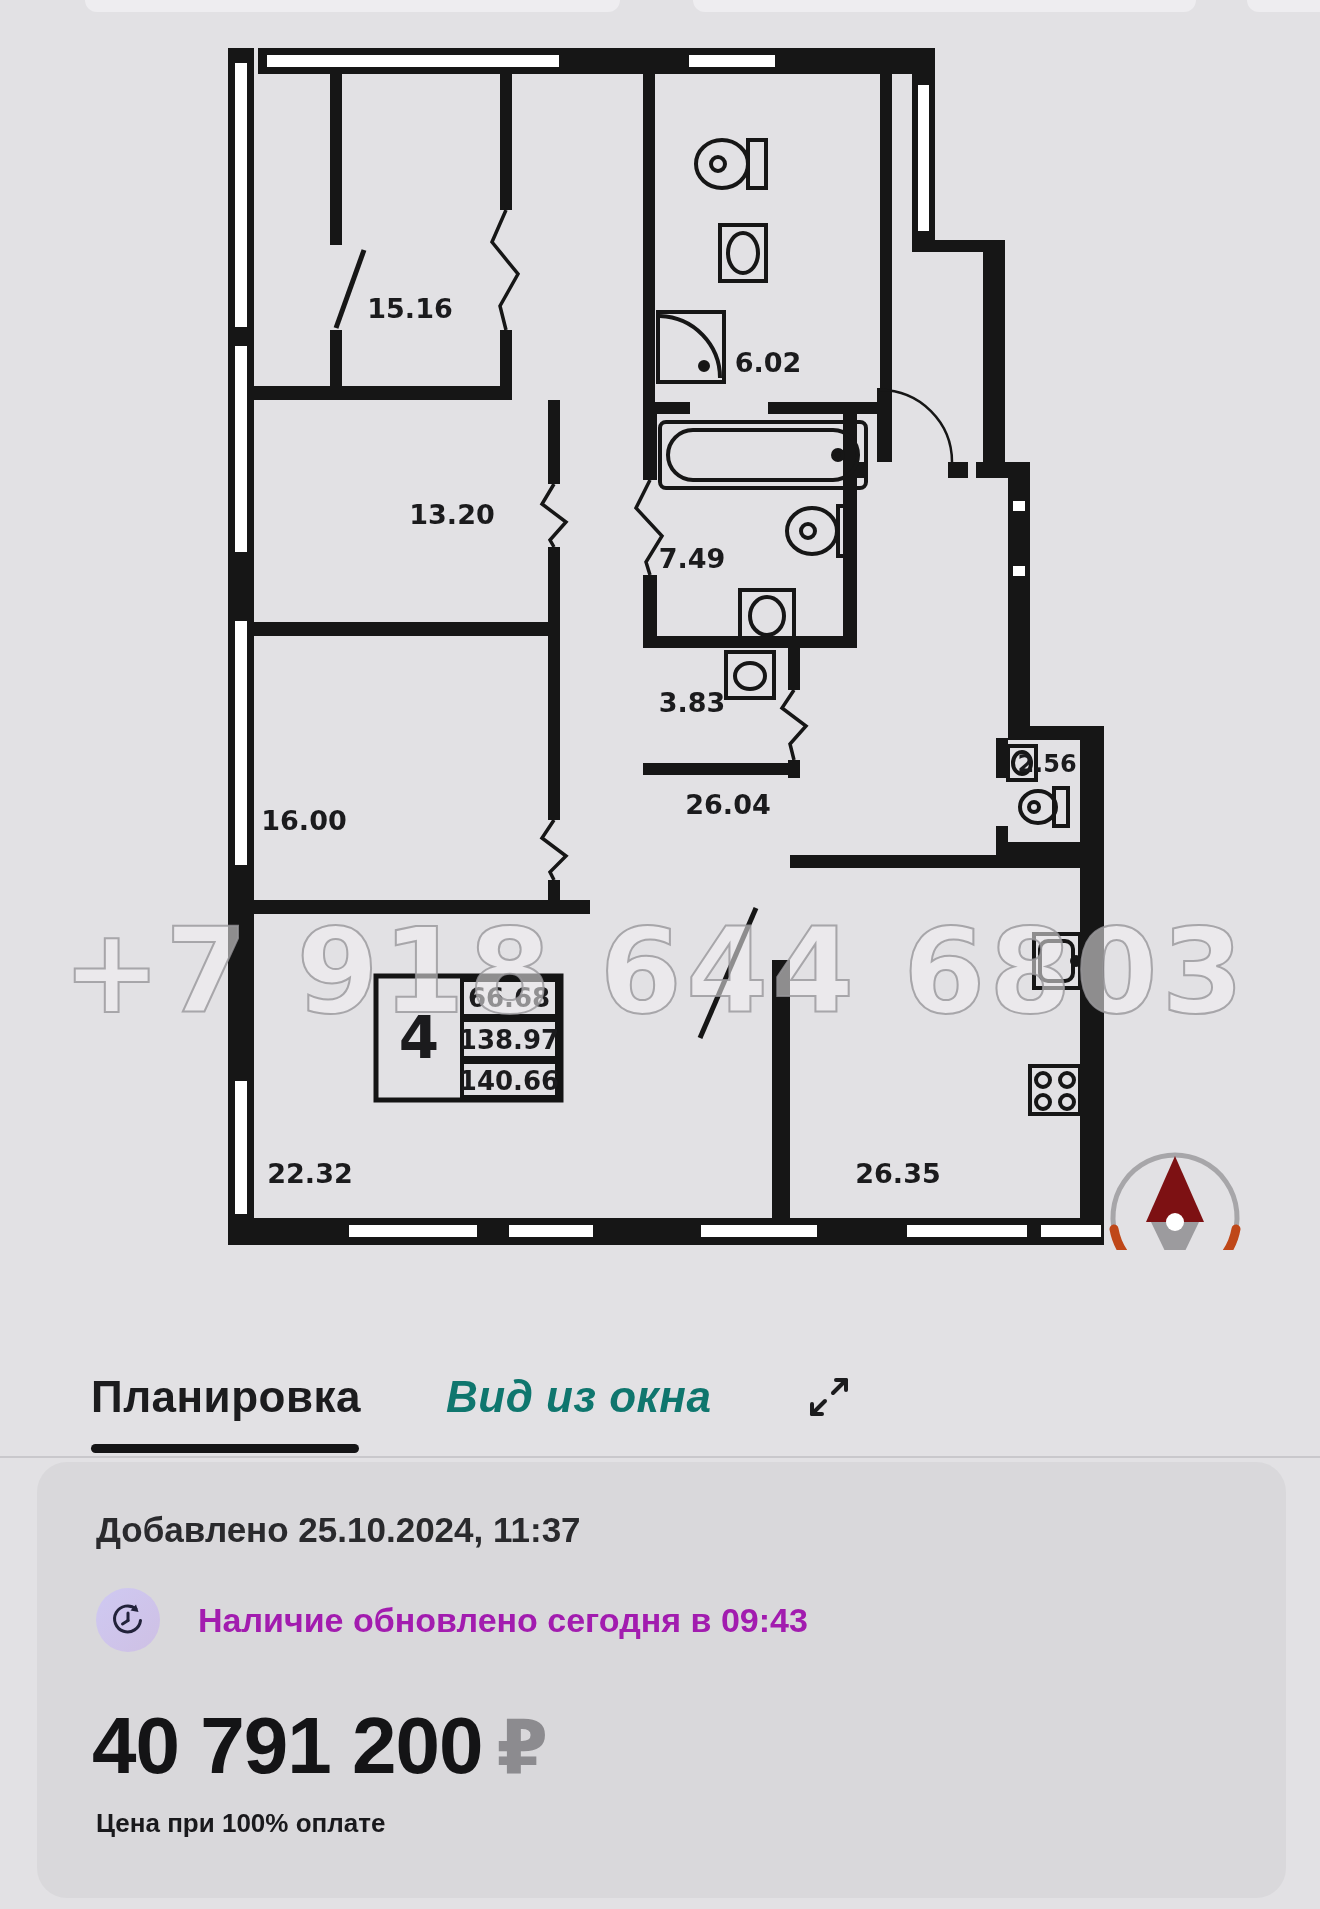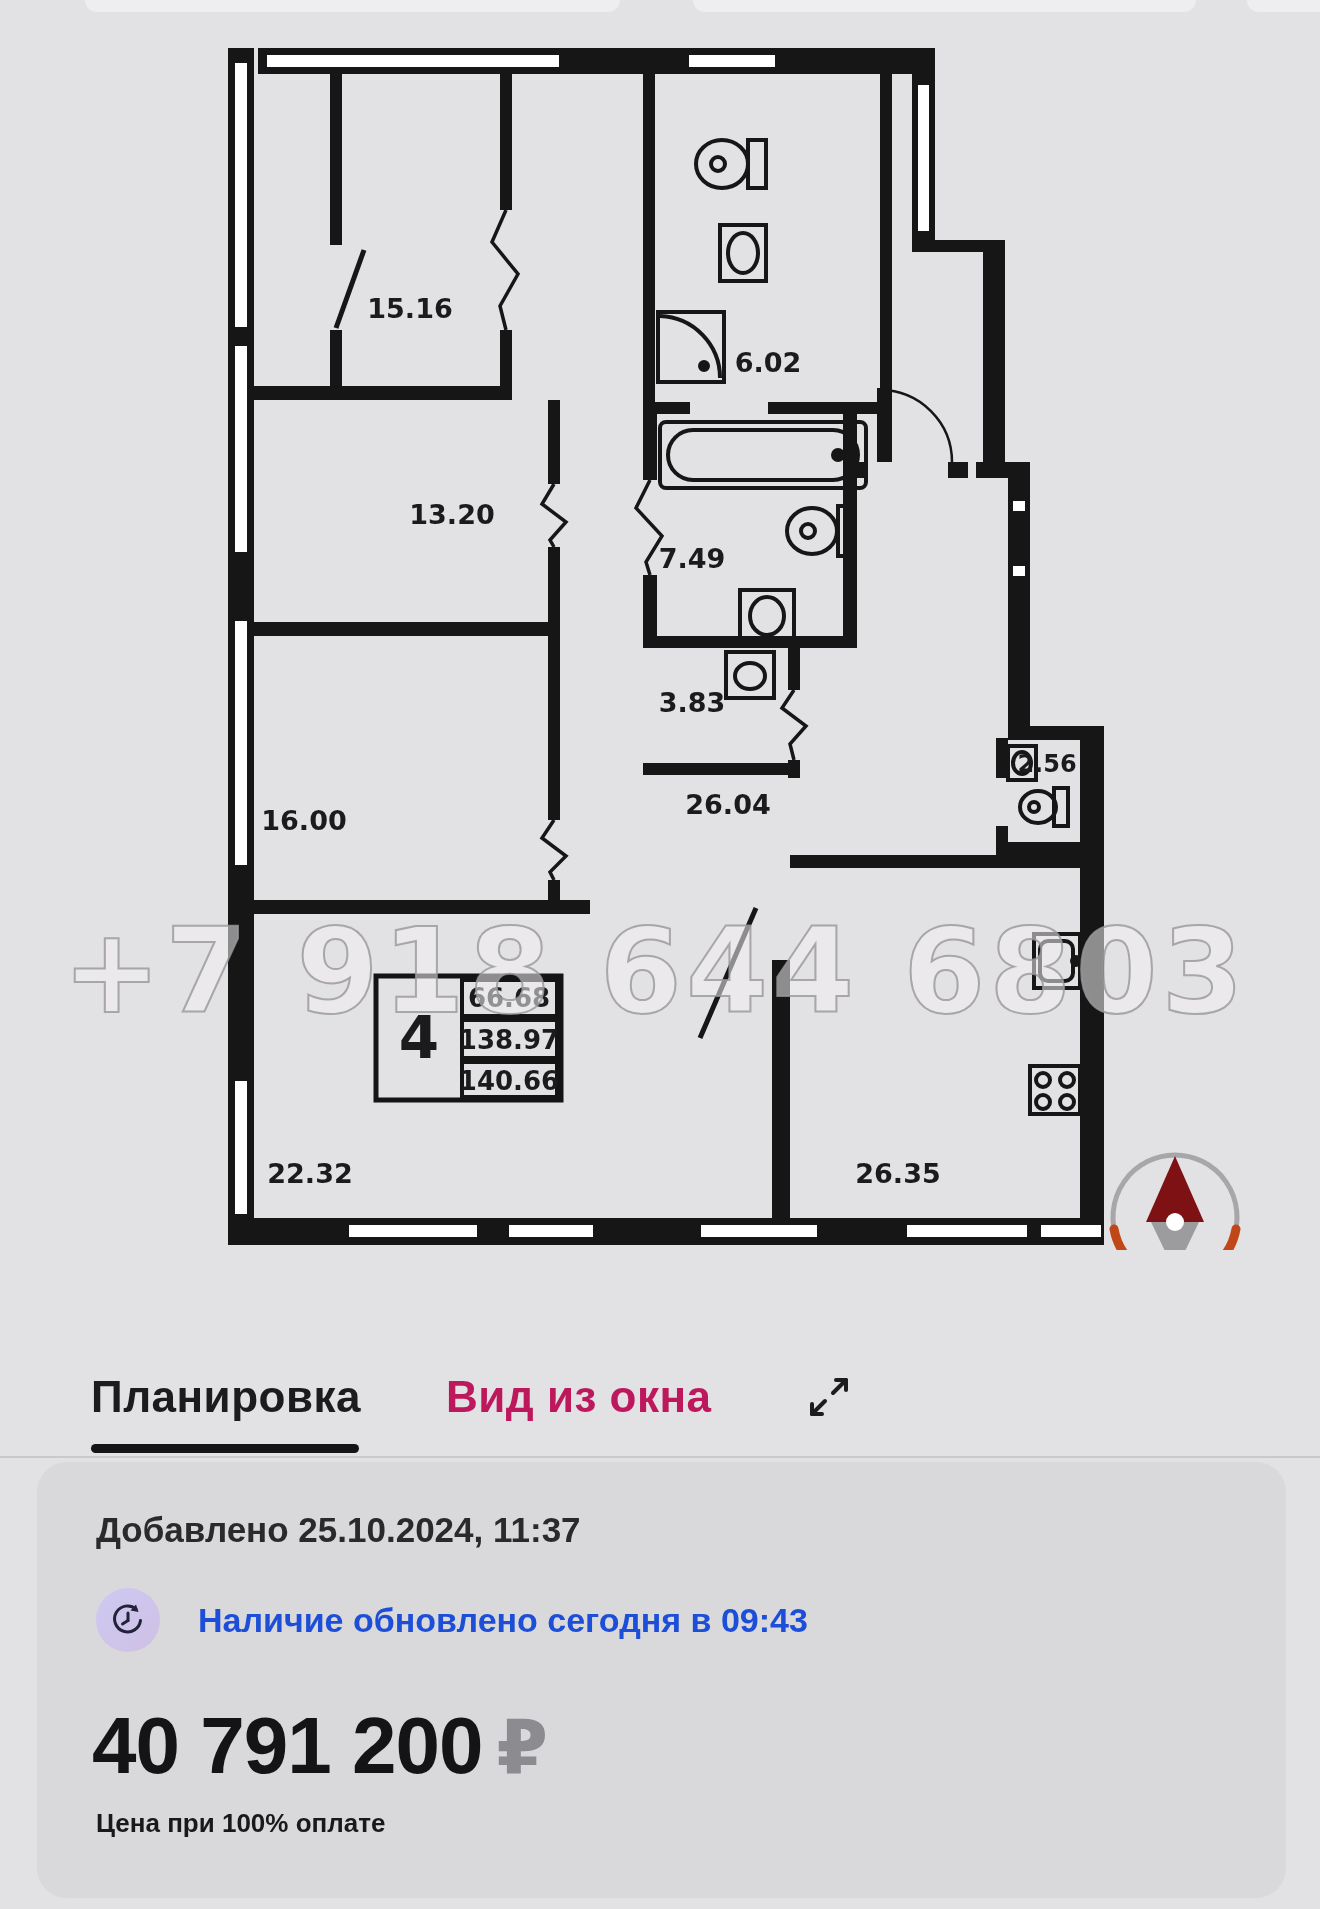--- a/index.html
+++ b/index.html
@@ -2,29 +2,29 @@
 <html><head>
 <meta charset="utf-8">
 <style>
   html,body{margin:0;padding:0;}
   body{font-family:"Liberation Sans","DejaVu Sans",sans-serif;}
   #screen{position:relative;width:1320px;height:1909px;background:#e2e1e4;overflow:hidden;text-align:right;}
   .topbar{position:absolute;top:0;height:12px;background:#eeedf0;border-radius:0 0 14px 14px;}
   #plan{position:absolute;left:0;top:0;width:1320px;height:1250px;}
   .tabs-row{position:absolute;left:0;top:1360px;width:1160px;height:100px;padding-left:40px;}
   .tab{position:absolute;top:12px;font-size:44px;font-weight:700;color:#1c1c1e;letter-spacing:0.5px;white-space:nowrap;cursor:pointer;}
-  .tab.inactive{color:#be185d;}
+  .tab.inactive{color:#0f766e;font-style:italic;}
   .tab-underline{position:absolute;left:91px;top:84px;width:268px;height:9px;background:#141416;border-radius:5px;}
   .tabs-divider{position:absolute;left:0;top:96px;width:1320px;height:2px;background:#c9c8cc;}
   .expand-btn{position:absolute;left:800px;top:8px;width:58px;height:58px;cursor:pointer;}
   .card{position:absolute;left:37px;top:1462px;width:1249px;height:436px;background:#d9d8db;border-radius:30px;}
   .card-added{position:absolute;left:59px;top:48px;font-size:35px;font-weight:600;color:#2a2a2d;}
   .avail-row{position:absolute;left:59px;top:125px;height:66px;display:flex;align-items:center;}
   .clock-badge{width:64px;height:64px;border-radius:50%;background:linear-gradient(135deg,#cfc9f2 0%,#cec0e4 100%);display:flex;align-items:center;justify-content:center;}
-  .avail-text{margin-left:38px;font-size:34px;font-weight:700;color:#1d4ed8;}
+  .avail-text{margin-left:38px;font-size:34px;font-weight:700;color:#a21caf;}
   .price-line{position:absolute;left:55px;top:238px;font-size:80px;font-weight:800;color:#141416;letter-spacing:-1px;white-space:nowrap;}
   .price-cur{color:#8c8b8f;font-weight:700;font-size:74px;margin-left:14px;}
   .price-note{position:absolute;left:59px;top:346px;font-size:26px;font-weight:600;color:#19191c;}
   svg text.rl{font-family:"DejaVu Sans",sans-serif;font-weight:600;fill:#1b1b1d;}
   svg .wm{font-family:"DejaVu Sans",sans-serif;}
 </style>
 </head>
 <body>
 
 <div id="screen">

